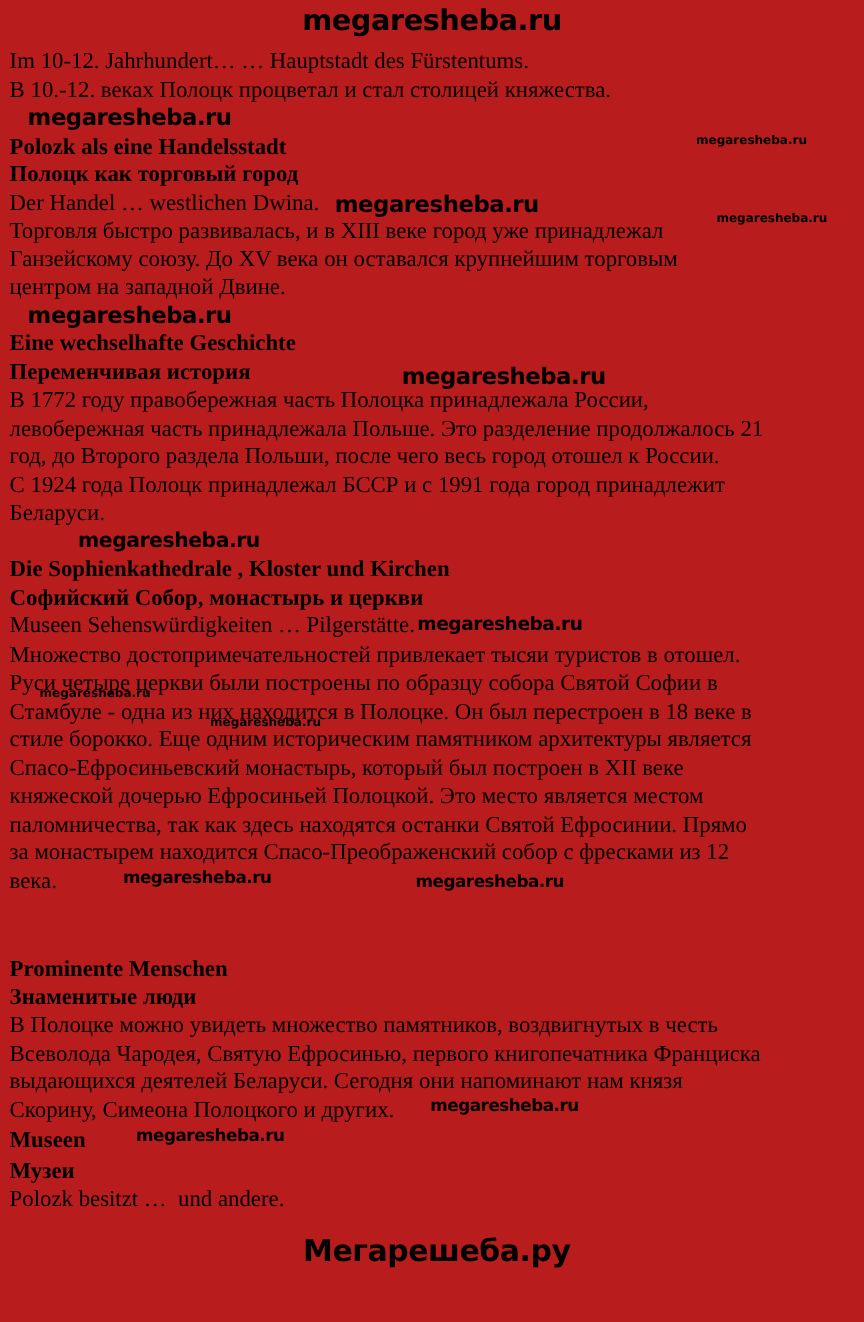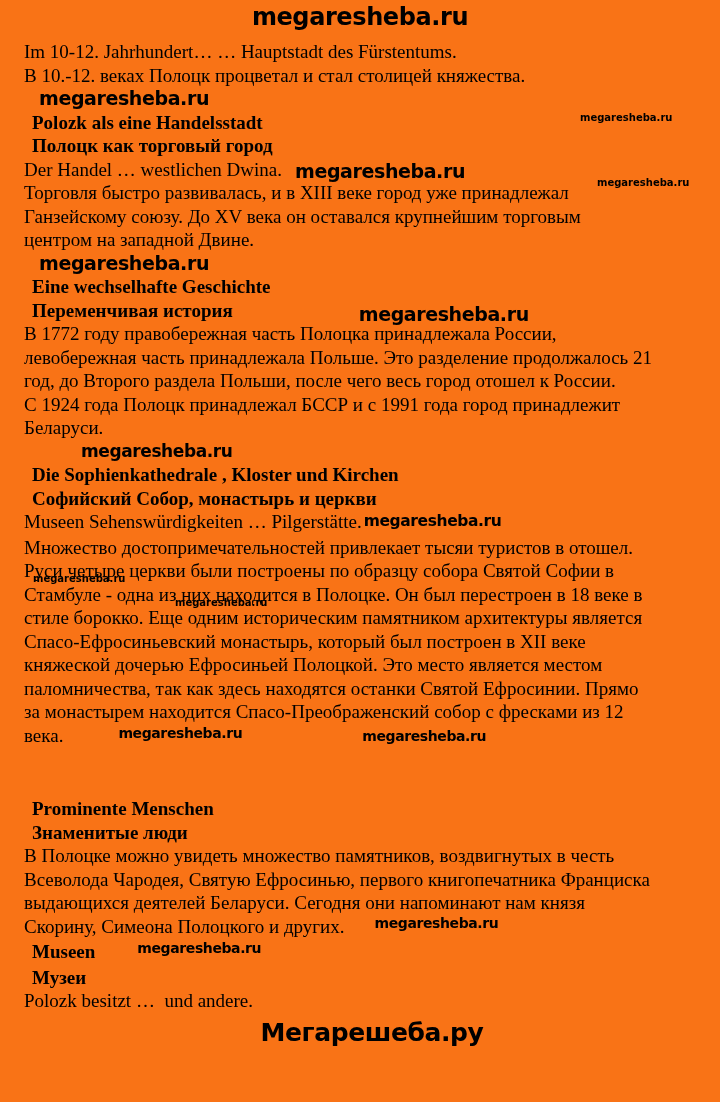--- a/index.html
+++ b/index.html
@@ -2,56 +2,56 @@
 <html><head>
 <meta charset="utf-8">
 <style>
   * { margin:0; padding:0; box-sizing:border-box; }
   html, body { background:#ffffff; }
   body { width:720px; height:1102px; overflow:hidden; }
 
   .page {
     position:relative;
     width:720px; height:1102px;
-    background:#f97316;
+    background:#b91c1c;
     color:#000000;
     overflow:hidden;
   }
 
   
   .wm {
     font-family:"DejaVu Sans","Liberation Sans",sans-serif;
     font-weight:bold;
     letter-spacing:-0.4px;
     white-space:nowrap;
     color:#000;
   }
   .site-header { display:block; text-align:center; font-size:24px; line-height:30px; padding-top:2px; }
-  .site-footer { display:block; text-align:center; font-size:25px; line-height:30px; margin-top:5px; }
+  .site-footer { display:block; text-align:center; font-size:25px; line-height:30px; margin-top:16px; }
 
   .wm-a { font-size:19px; }
   .wm-b { font-size:17px; }
   .wm-c { font-size:15.5px; }
   .wm-d { font-size:14px; }
   .wm-s { font-size:10px; letter-spacing:0; }
 
   .wm-block { display:block; line-height:23.5px; }
   .wm-inl { display:inline; position:relative; }
   .abs { position:absolute; line-height:12px; }
 
   
   .doc {
     font-family:"Liberation Serif","DejaVu Serif",serif;
     font-size:19px;
     line-height:23.5px;
-    padding-left:24px;
+    padding-left:8px;
     margin-top:8px;
   }
   .ln { min-height:23.5px; white-space:pre; }
-  .h { font-weight:bold;margin-left:8px; }
+  .h { font-weight:bold; }
 
   .ind-a { margin-left:15px; }
   .ind-b { margin-left:57px; }
   .gap-top { margin-top:48px; }
 
   .ml13  { margin-left:13px;  top:2px; }
   .ml126 { margin-left:126px; top:4px; }
   .ml2   { margin-left:2px;   top:-2px; }
   .ml55  { margin-left:55px;  top:-4px; }
   .ml120 { margin-left:120px; top:-1px; }

